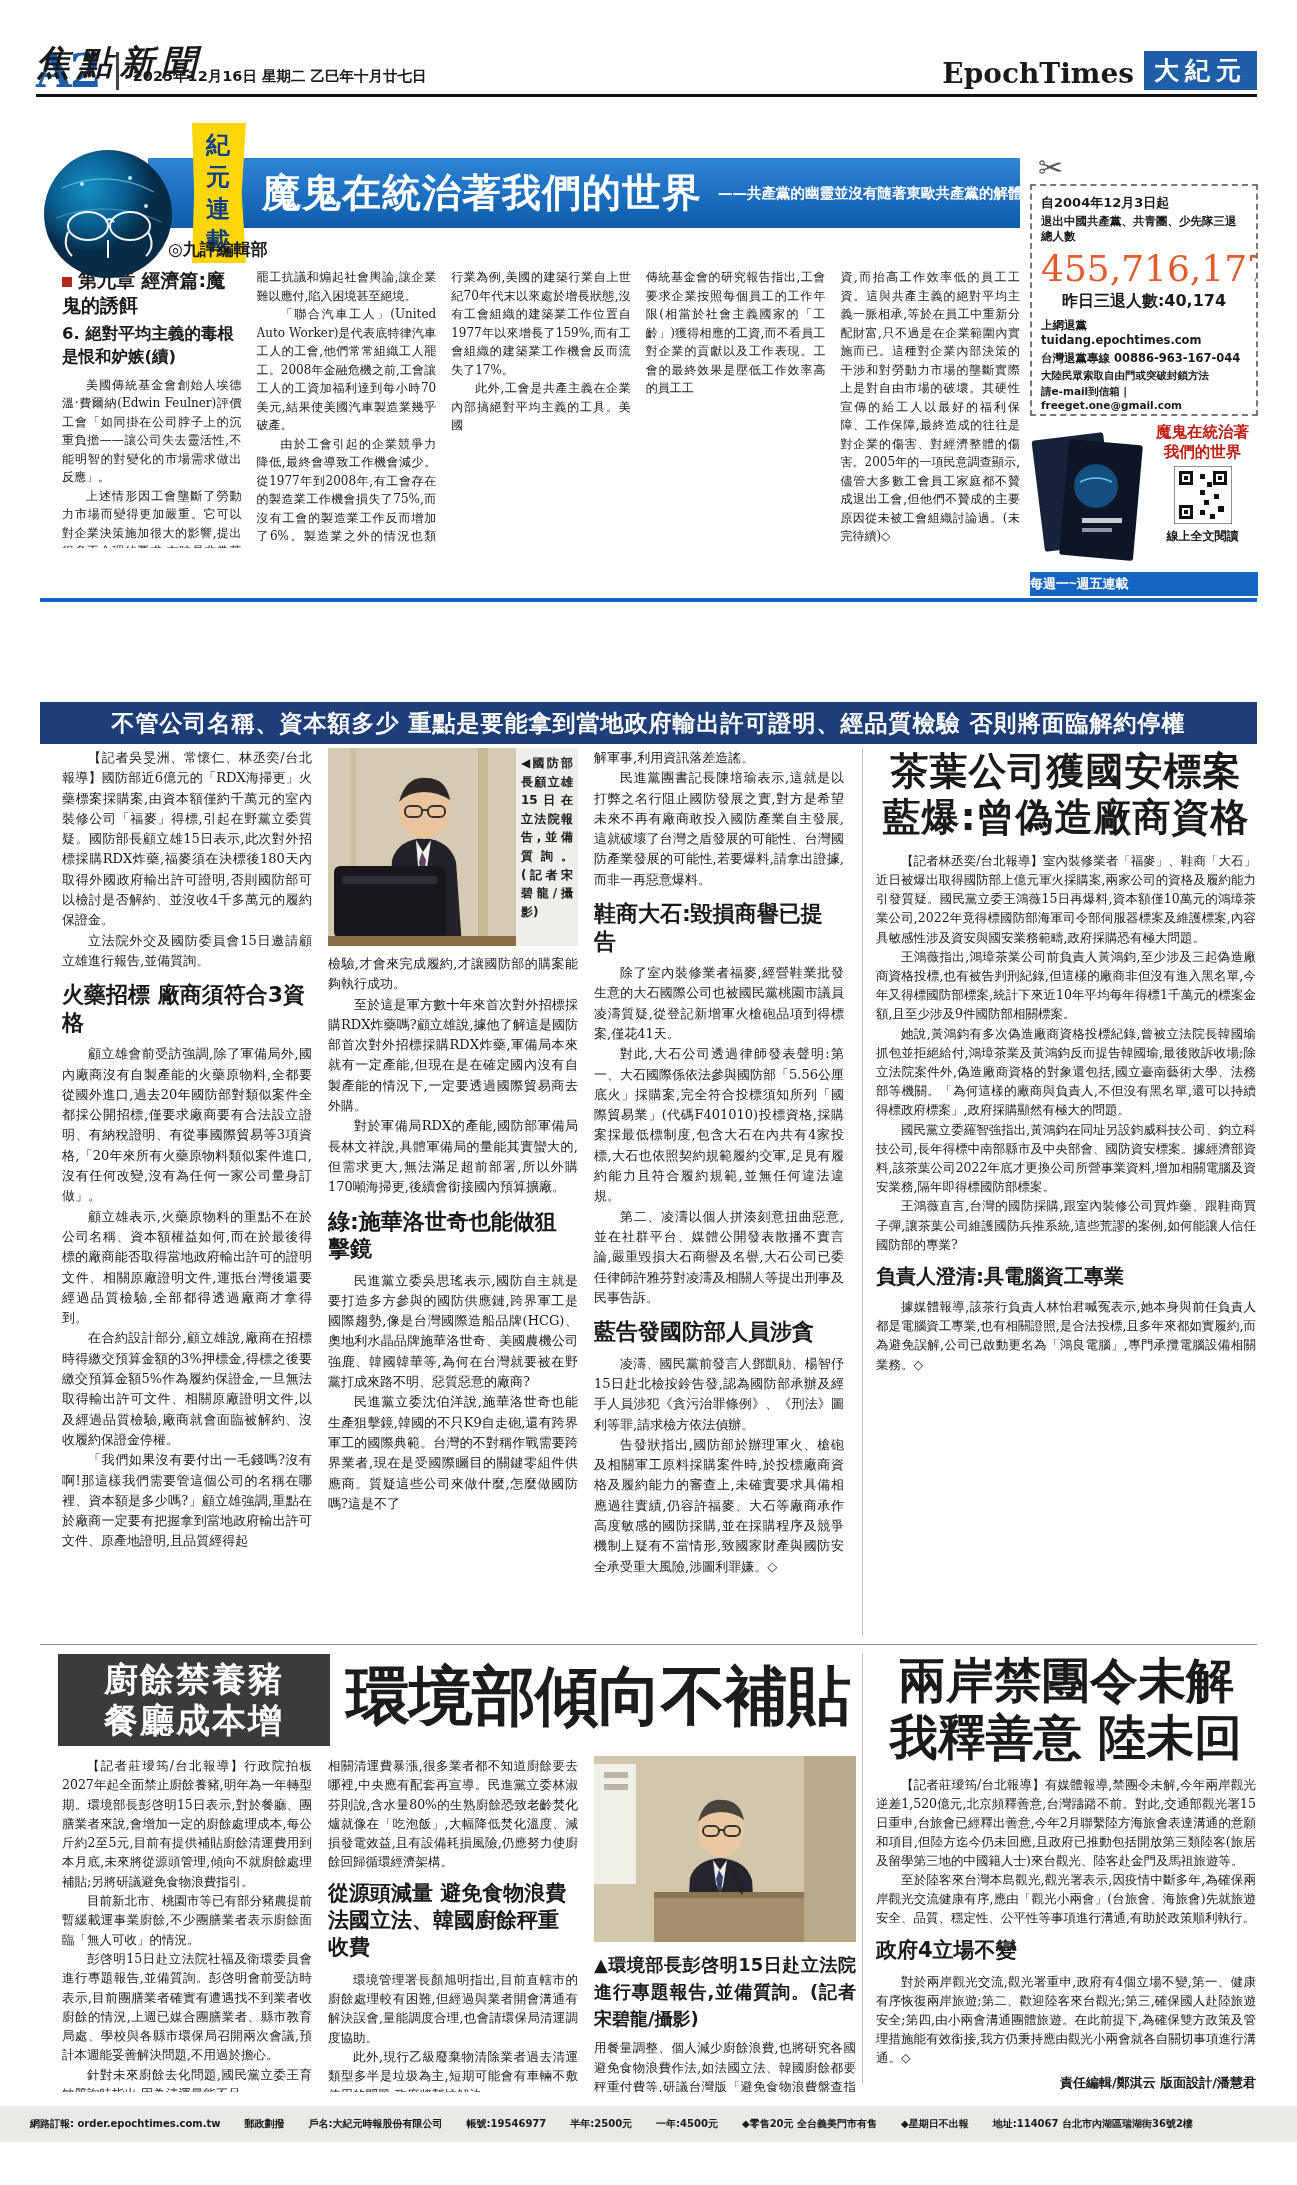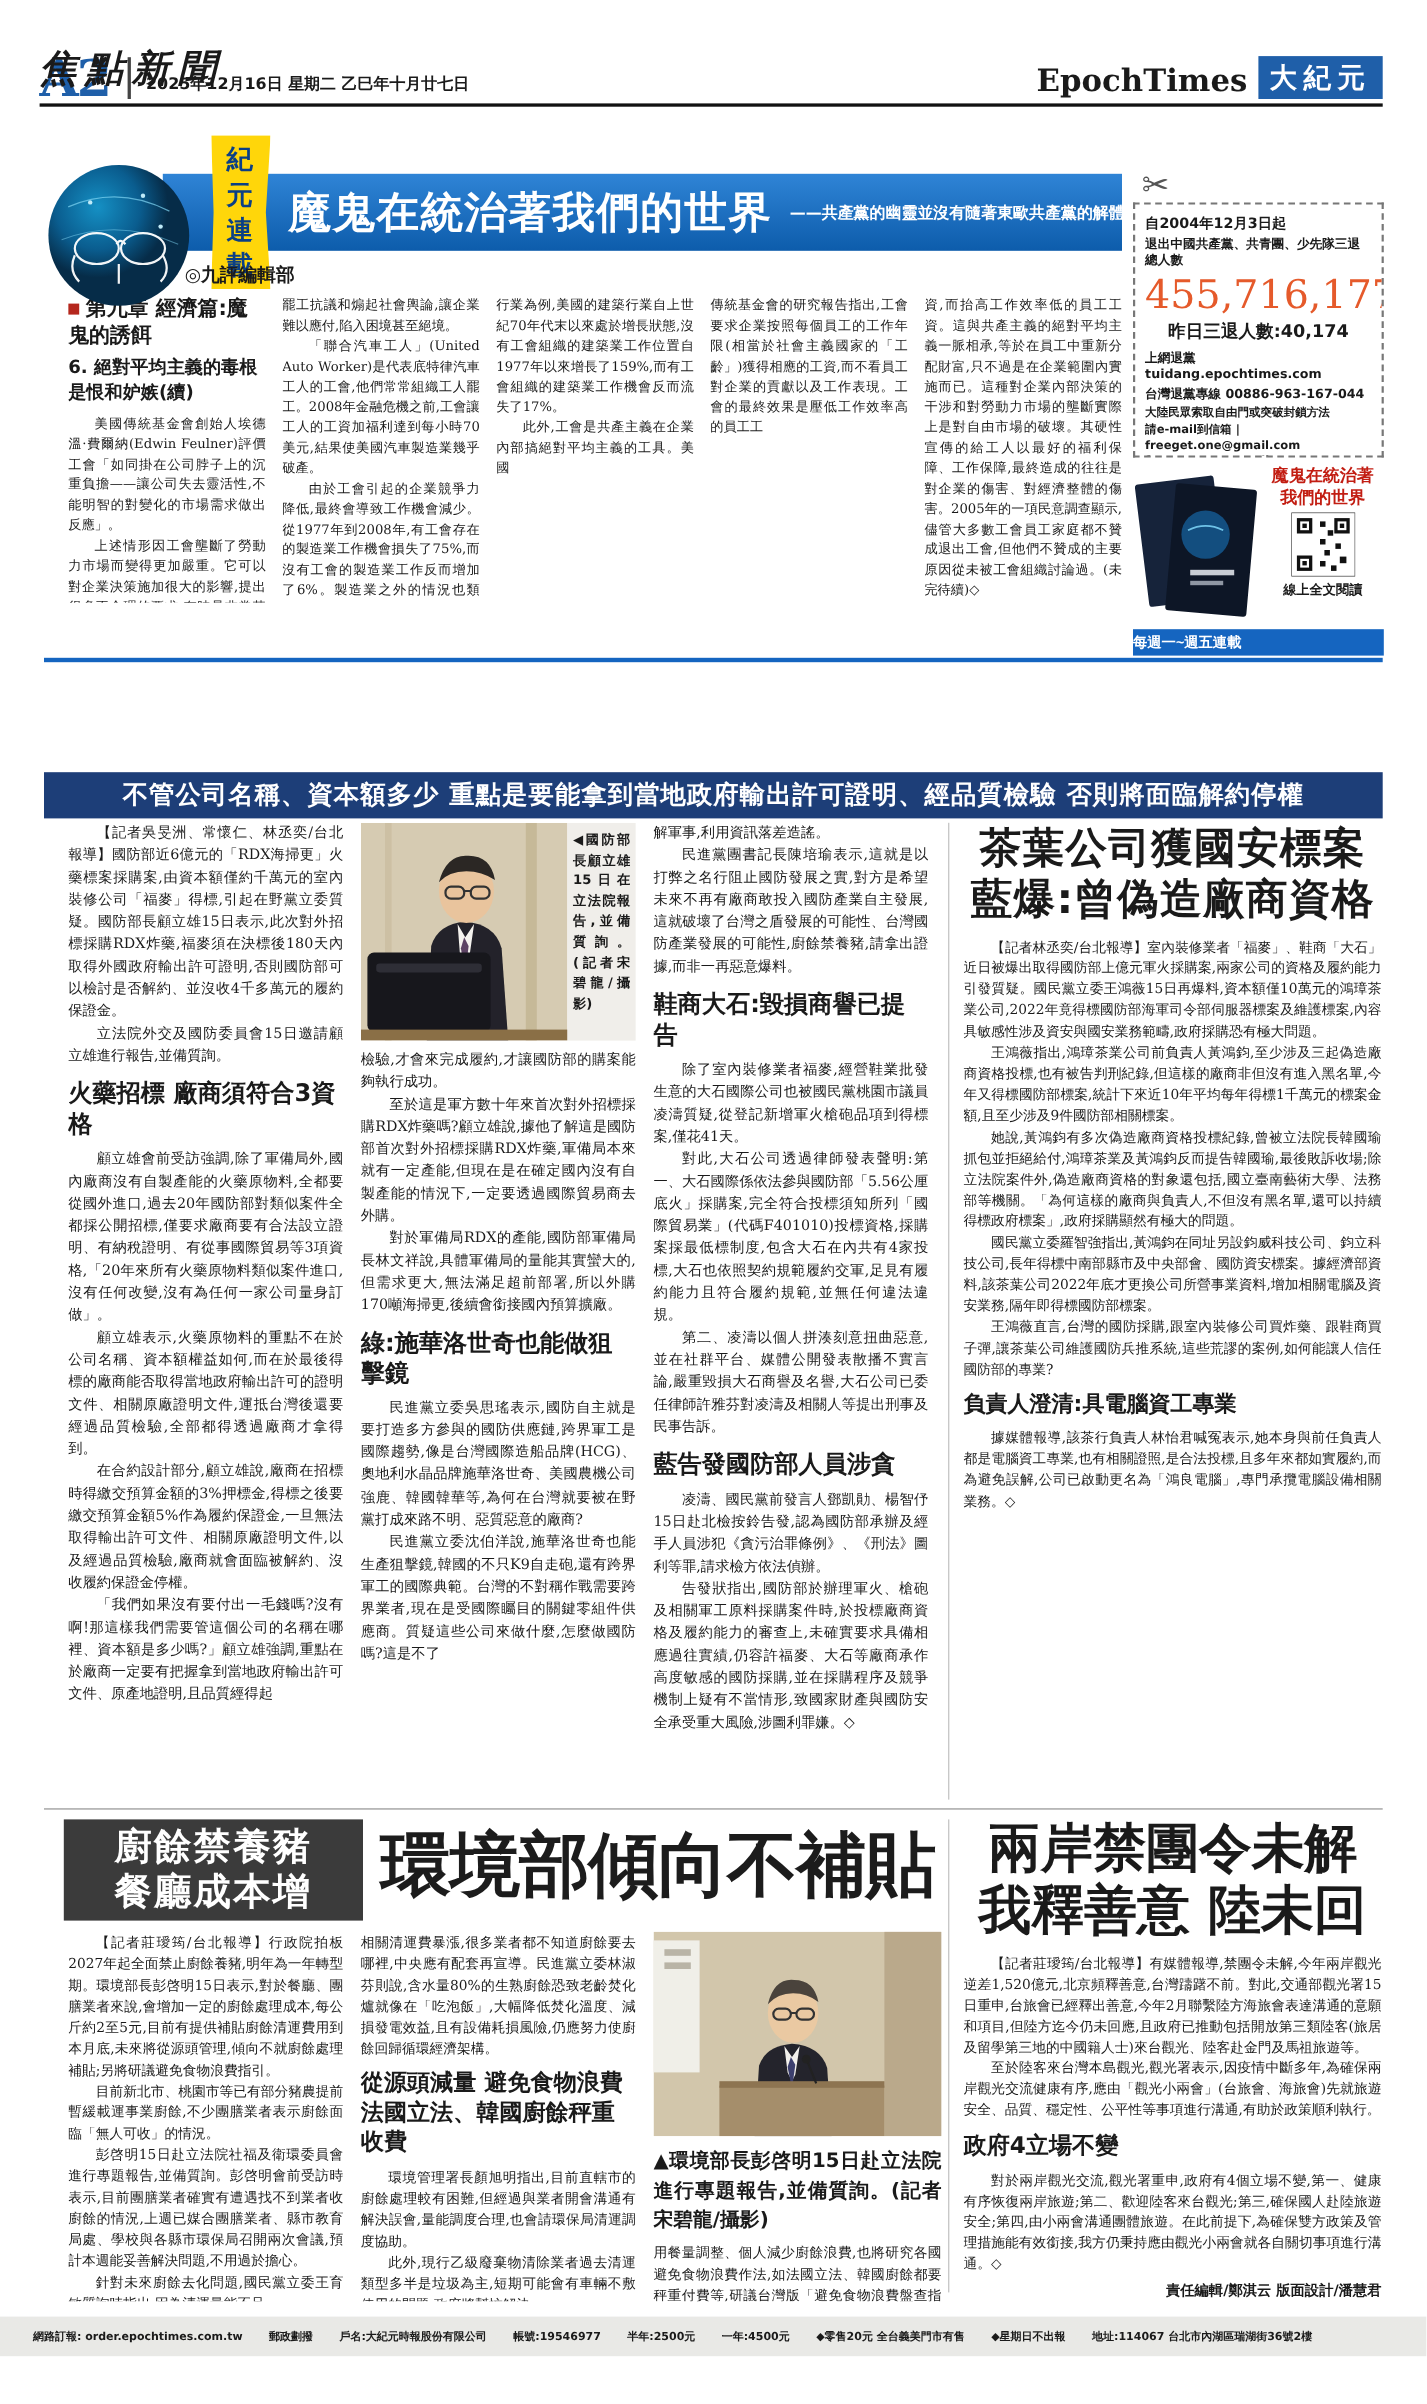--- a/index.html
+++ b/index.html
@@ -275,21 +275,21 @@
     <div class="subhead">綠:施華洛世奇也能做狙擊鏡</div>
     <div>
         <p class="para">民進黨立委吳思瑤表示,國防自主就是要打造多方參與的國防供應鏈,跨界軍工是國際趨勢,像是台灣國際造船品牌(HCG)、奧地利水晶品牌施華洛世奇、美國農機公司強鹿、韓國韓華等,為何在台灣就要被在野黨打成來路不明、惡質惡意的廠商?</p>
         <p class="para">民進黨立委沈伯洋說,施華洛世奇也能生產狙擊鏡,韓國的不只K9自走砲,還有跨界軍工的國際典範。台灣的不對稱作戰需要跨界業者,現在是受國際矚目的關鍵零組件供應商。質疑這些公司來做什麼,怎麼做國防嗎?這是不了</p>
       </div>
   </div>
 
   <div class="mcol" style="left:594px;">
     <div class="cont">
         <p class="para">解軍事,利用資訊落差造謠。</p>
-        <p class="para">民進黨團書記長陳培瑜表示,這就是以打弊之名行阻止國防發展之實,對方是希望未來不再有廠商敢投入國防產業自主發展,這就破壞了台灣之盾發展的可能性、台灣國防產業發展的可能性,廚餘禁養豬,請拿出證據,而非一再惡意爆料。</p>
+        <p class="para">民進黨團書記長陳培瑜表示,這就是以打弊之名行阻止國防發展之實,對方是希望未來不再有廠商敢投入國防產業自主發展,這就破壞了台灣之盾發展的可能性、台灣國防產業發展的可能性,若要爆料,請拿出證據,而非一再惡意爆料。</p>
       </div>
     <div class="subhead">鞋商大石:毀損商譽已提告</div>
     <div>
         <p class="para">除了室內裝修業者福麥,經營鞋業批發生意的大石國際公司也被國民黨桃園市議員凌濤質疑,從登記新增軍火槍砲品項到得標案,僅花41天。</p>
         <p class="para">對此,大石公司透過律師發表聲明:第一、大石國際係依法參與國防部「5.56公厘底火」採購案,完全符合投標須知所列「國際貿易業」(代碼F401010)投標資格,採購案採最低標制度,包含大石在內共有4家投標,大石也依照契約規範履約交軍,足見有履約能力且符合履約規範,並無任何違法違規。</p>
         <p class="para">第二、凌濤以個人拼湊刻意扭曲惡意,並在社群平台、媒體公開發表散播不實言論,嚴重毀損大石商譽及名譽,大石公司已委任律師許雅芬對凌濤及相關人等提出刑事及民事告訴。</p>
       </div>
     <div class="subhead">藍告發國防部人員涉貪</div>
     <div>
         <p class="para">凌濤、國民黨前發言人鄧凱勛、楊智伃15日赴北檢按鈴告發,認為國防部承辦及經手人員涉犯《貪污治罪條例》、《刑法》圖利等罪,請求檢方依法偵辦。</p>

